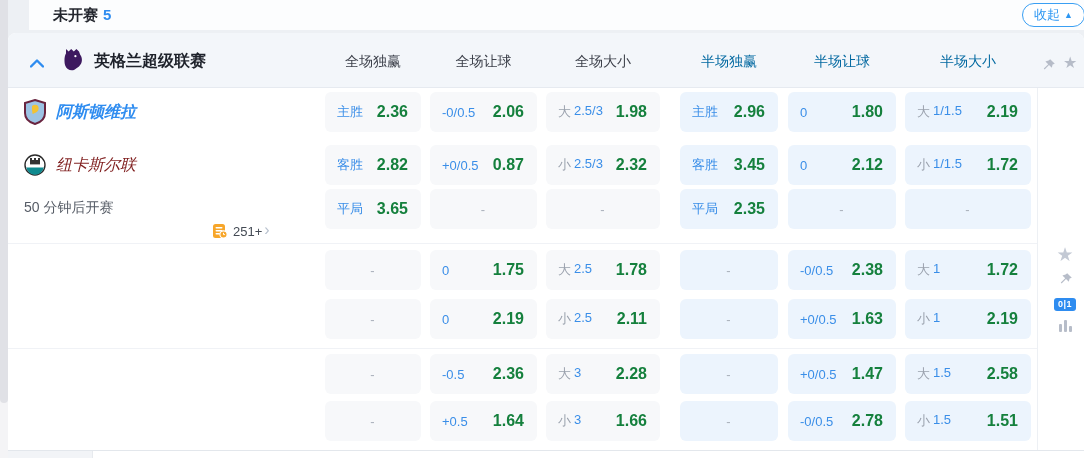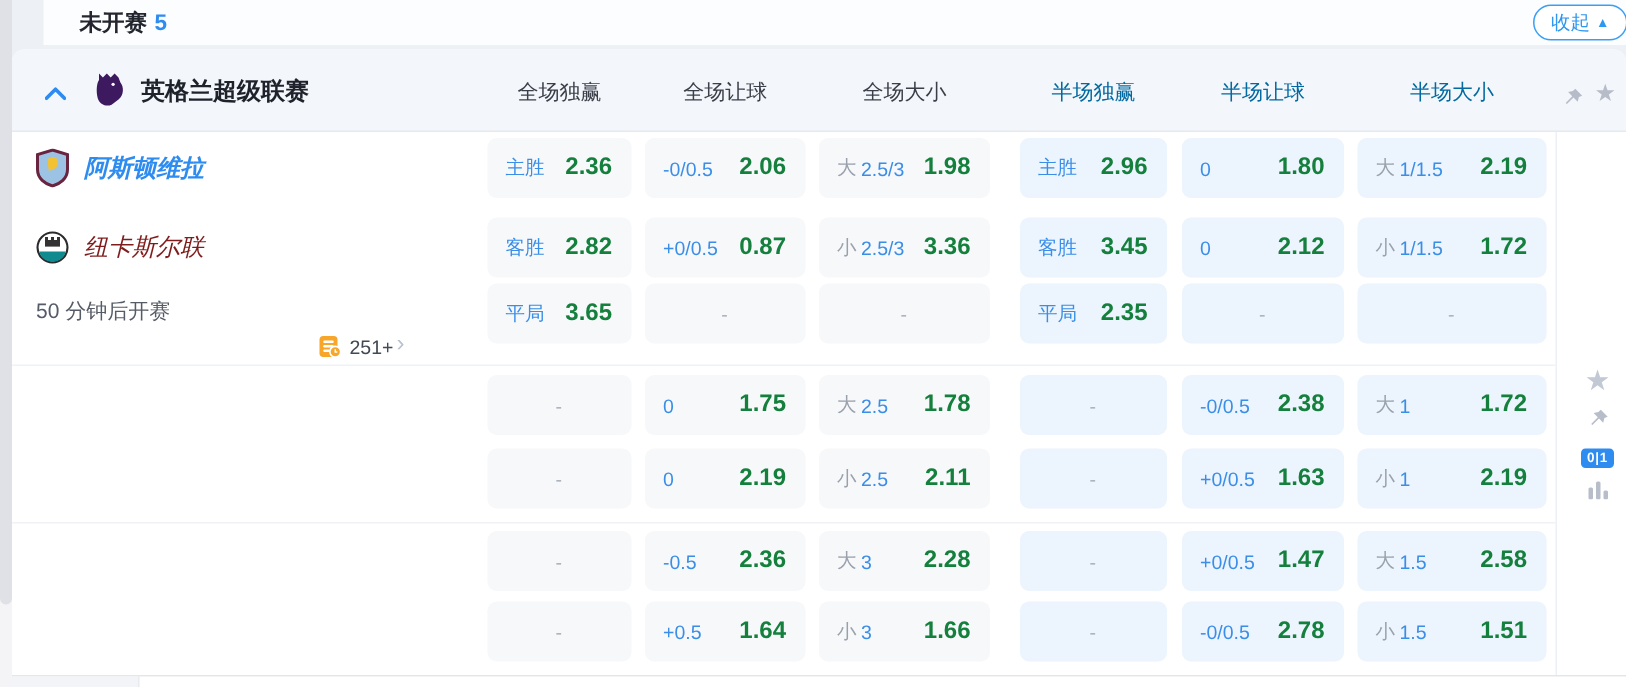--- a/index.html
+++ b/index.html
@@ -33,21 +33,21 @@
   .hd-star{position:absolute;left:1055px;top:22px;font-size:16px;color:#b6bcc8;cursor:pointer;line-height:1;}
 
   
   .c1{left:317px;width:96px;}  .c2{left:422px;width:107px;} .c3{left:538px;width:114px;}
   .c4{left:672px;width:98px;}  .c5{left:780px;width:108px;} .c6{left:897px;width:126px;}
 
   .row{position:absolute;left:0;width:1029px;height:40px;}
   .cell{position:absolute;top:0;height:40px;border-radius:6px;display:flex;align-items:center;
     justify-content:space-between;padding:0 13px 0 12px;box-sizing:border-box;cursor:pointer;}
   .full{background:#f7f8fa;} .half{background:#ecf4fd;}
-  .lbl{font-size:13px;display:flex;align-items:center;white-space:nowrap;}
+  .lbl{font-size:13px;display:flex;white-space:nowrap;}
   .lbl i{font-style:normal;}
   .g{color:#9aa1ad;} .g:not(:empty){margin-right:3px;}
   .b{color:#3a8ee8;}
   .val{font-size:16px;font-weight:700;color:#15803d;}
   .isdash{justify-content:center;}
   .d{color:#a9b0bb;font-size:13px;}
 
   .team{position:absolute;left:16px;top:0;height:40px;display:flex;align-items:center;cursor:pointer;font-style:italic;}
   .crest{display:flex;align-items:center;margin-right:10px;}
   .tname{font-size:16px;color:#7f1d1d;font-weight:500;}
@@ -203,21 +203,21 @@
             <i class="g"></i>
             <i class="b">+0/0.5</i>
           </span>
           <span class="val">0.87</span>
         </div>
       <div class="cell c3 full">
           <span class="lbl">
             <i class="g">小</i>
             <i class="b">2.5/3</i>
           </span>
-          <span class="val">3.36</span>
+          <span class="val">2.32</span>
         </div>
       <div class="cell c4 half">
           <span class="lbl">
             <i class="g"></i>
             <i class="b">客胜</i>
           </span>
           <span class="val">3.45</span>
         </div>
       <div class="cell c5 half">
           <span class="lbl">

